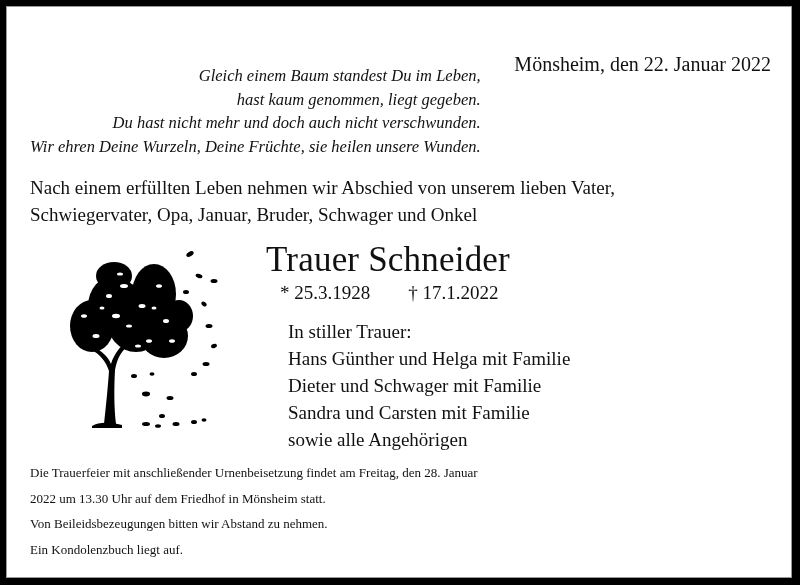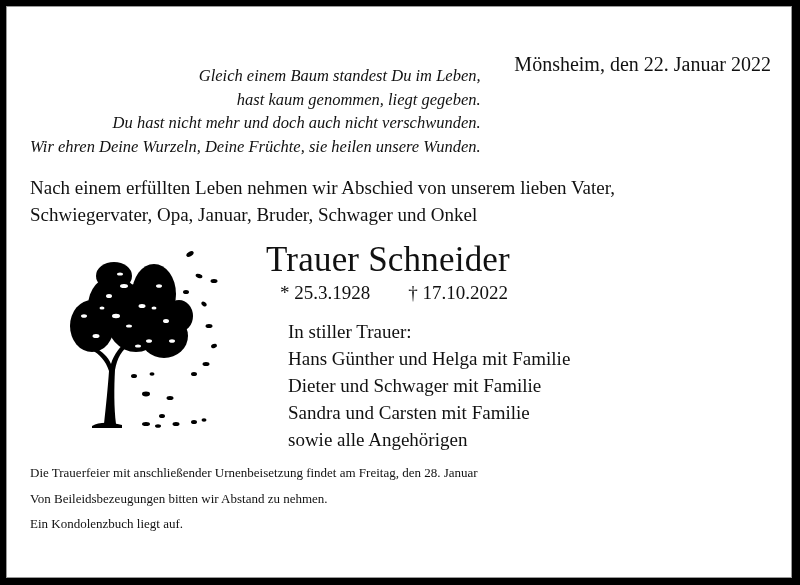--- a/index.html
+++ b/index.html
@@ -160,30 +160,31 @@
         <ellipse cx="150" cy="174" rx="2.5" ry="1.8"></ellipse>
         <ellipse cx="80" cy="130" rx="3" ry="2"></ellipse>
         <ellipse cx="98" cy="128" rx="2.5" ry="1.8"></ellipse>
       </g>
     </svg>
   </div>
 
   <div class="abs name">Trauer Schneider</div>
 
   <div class="abs dates">
-    <span>* 25.3.1928</span><span class="death">† 17.10.2022</span>
+    <span>* 25.3.1928</span><span class="death">† 17.1.2022</span>
   </div>
 
   <div class="abs mourners">
     <div>In stiller Trauer:</div>
     <div>Hans Günther und Helga mit Familie</div>
     <div>Dieter und Schwager mit Familie</div>
     <div>Sandra und Carsten mit Familie</div>
     <div>sowie alle Angehörigen</div>
   </div>
 
   <div class="abs closing">
     <div>Die Trauerfeier mit anschließender Urnenbeisetzung findet am Freitag, den 28. Januar</div>
+    <div>2022 um 13.30 Uhr auf dem Friedhof in Mönsheim statt.</div>
     <div>Von Beileidsbezeugungen bitten wir Abstand zu nehmen.</div>
     <div>Ein Kondolenzbuch liegt auf.</div>
   </div>
 
 </div>
 
 </body></html>

